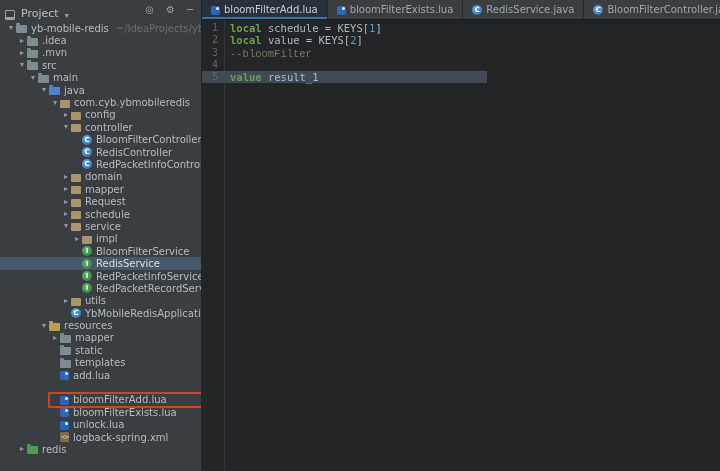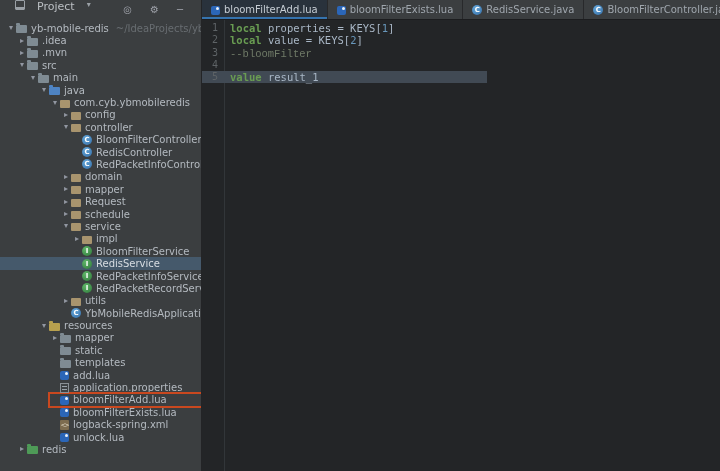--- a/index.html
+++ b/index.html
@@ -2,22 +2,22 @@
 <html><head>
 <meta charset="utf-8">
 <style>
   html,body{margin:0;padding:0;background:#1b1c1e;}
   .app{position:relative;width:720px;height:471px;overflow:hidden;display:flex;
        font-family:"DejaVu Sans",sans-serif;background:#232527;user-select:none;}
 
   
   .left{width:201px;min-width:201px;background:#3B3E40;border-right:1px solid #232426;
         display:flex;flex-direction:column;}
-  .pheader{height:20px;display:flex;align-items:flex-start;padding:0 15px;color:#BBBFC3;
-           font-size:11px;gap:12px;}
+  .pheader{height:20px;display:flex;align-items:flex-end;padding:0 5px;color:#BBBFC3;
+           font-size:11px;gap:6px;}
   .tw-icon{width:8px;height:8px;border:1px solid #9AA0A6;border-radius:1px;position:relative;}
   .tw-icon::after{content:'';position:absolute;left:0;right:0;bottom:0;height:2px;background:#9AA0A6;}
   .caret{font-size:8px;color:#9AA0A6;}
   .spacer{flex:1;}
   .hicon{color:#9DA0A8;font-size:10px;padding:0 3px;line-height:20px;cursor:default;}
   .tree{flex:1;overflow:hidden;padding-top:2px;}
   .row{height:12.4px;display:flex;align-items:center;font-size:10px;color:#B4BAC0;white-space:nowrap;}
   .row.selected{background:#45596B;color:#D8DDE2;}
   .indent{flex:none;height:1px;}
   .arrow{flex:none;width:10px;text-align:center;color:#9196A1;font-size:8px;line-height:12px;}
@@ -316,25 +316,20 @@
         <div class="row">
           <span class="indent" style="width: 50px;"></span>
           <span class="row-inner">
             <span class="arrow"></span>
             <span class="ficon lua"></span>
             <span class="label">add.lua</span>
           </span>
         </div>
         <div class="row">
           <span class="indent" style="width: 50px;"></span>
-          <span class="row-inner">
-            <span class="arrow"></span>
-            <span class="ficon properties"></span>
-            <span class="label">application.properties</span>
-          </span>
         </div>
         <div class="row annotated">
           <span class="indent" style="width: 50px;"></span>
           <span class="row-inner">
             <span class="arrow"></span>
             <span class="ficon lua"></span>
             <span class="label">bloomFilterAdd.lua</span>
           </span>
         </div>
         <div class="row">
@@ -342,30 +337,30 @@
           <span class="row-inner">
             <span class="arrow"></span>
             <span class="ficon lua"></span>
             <span class="label">bloomFilterExists.lua</span>
           </span>
         </div>
         <div class="row">
           <span class="indent" style="width: 50px;"></span>
           <span class="row-inner">
             <span class="arrow"></span>
+            <span class="ficon lua"></span>
+            <span class="label">unlock.lua</span>
+          </span>
+        </div>
+        <div class="row">
+          <span class="indent" style="width: 50px;"></span>
+          <span class="row-inner">
+            <span class="arrow"></span>
             <span class="ficon xml">&lt;&gt;</span>
             <span class="label">logback-spring.xml</span>
-          </span>
-        </div>
-        <div class="row">
-          <span class="indent" style="width: 50px;"></span>
-          <span class="row-inner">
-            <span class="arrow"></span>
-            <span class="ficon lua"></span>
-            <span class="label">unlock.lua</span>
           </span>
         </div>
         <div class="row">
           <span class="indent" style="width: 17px;"></span>
           <span class="row-inner">
             <span class="arrow">▸</span>
             <span class="ficon folder-test"></span>
             <span class="label">redis</span>
           </span>
         </div>
@@ -385,21 +380,21 @@
         <div class="tab">
           <span class="ficon class">C</span>
           <span>RedisService.java</span>
         </div>
         <div class="tab">
           <span class="ficon class">C</span>
           <span>BloomFilterController.java</span>
         </div>
       </div>
     <div class="editor">
-        <div class="code-row"><span class="gutter">1</span><span class="ltext"><span class="tok-kw">local </span><span class="tok-pl">properties = KEYS[</span><span class="tok-num">1</span><span class="tok-pl">]</span></span></div>
+        <div class="code-row"><span class="gutter">1</span><span class="ltext"><span class="tok-kw">local </span><span class="tok-pl">schedule = KEYS[</span><span class="tok-num">1</span><span class="tok-pl">]</span></span></div>
         <div class="code-row"><span class="gutter">2</span><span class="ltext"><span class="tok-kw">local </span><span class="tok-pl">value = KEYS[</span><span class="tok-num">2</span><span class="tok-pl">]</span></span></div>
         <div class="code-row"><span class="gutter">3</span><span class="ltext"><span class="tok-cm">--bloomFilter</span></span></div>
         <div class="code-row"><span class="gutter">4</span></div>
         <div class="code-row hl"><span class="gutter">5</span><span class="ltext"><span class="tok-kw">value </span><span class="tok-pl">result_1</span></span></div>
       </div>
   </div>
 
 </div>
 
 </body></html>

